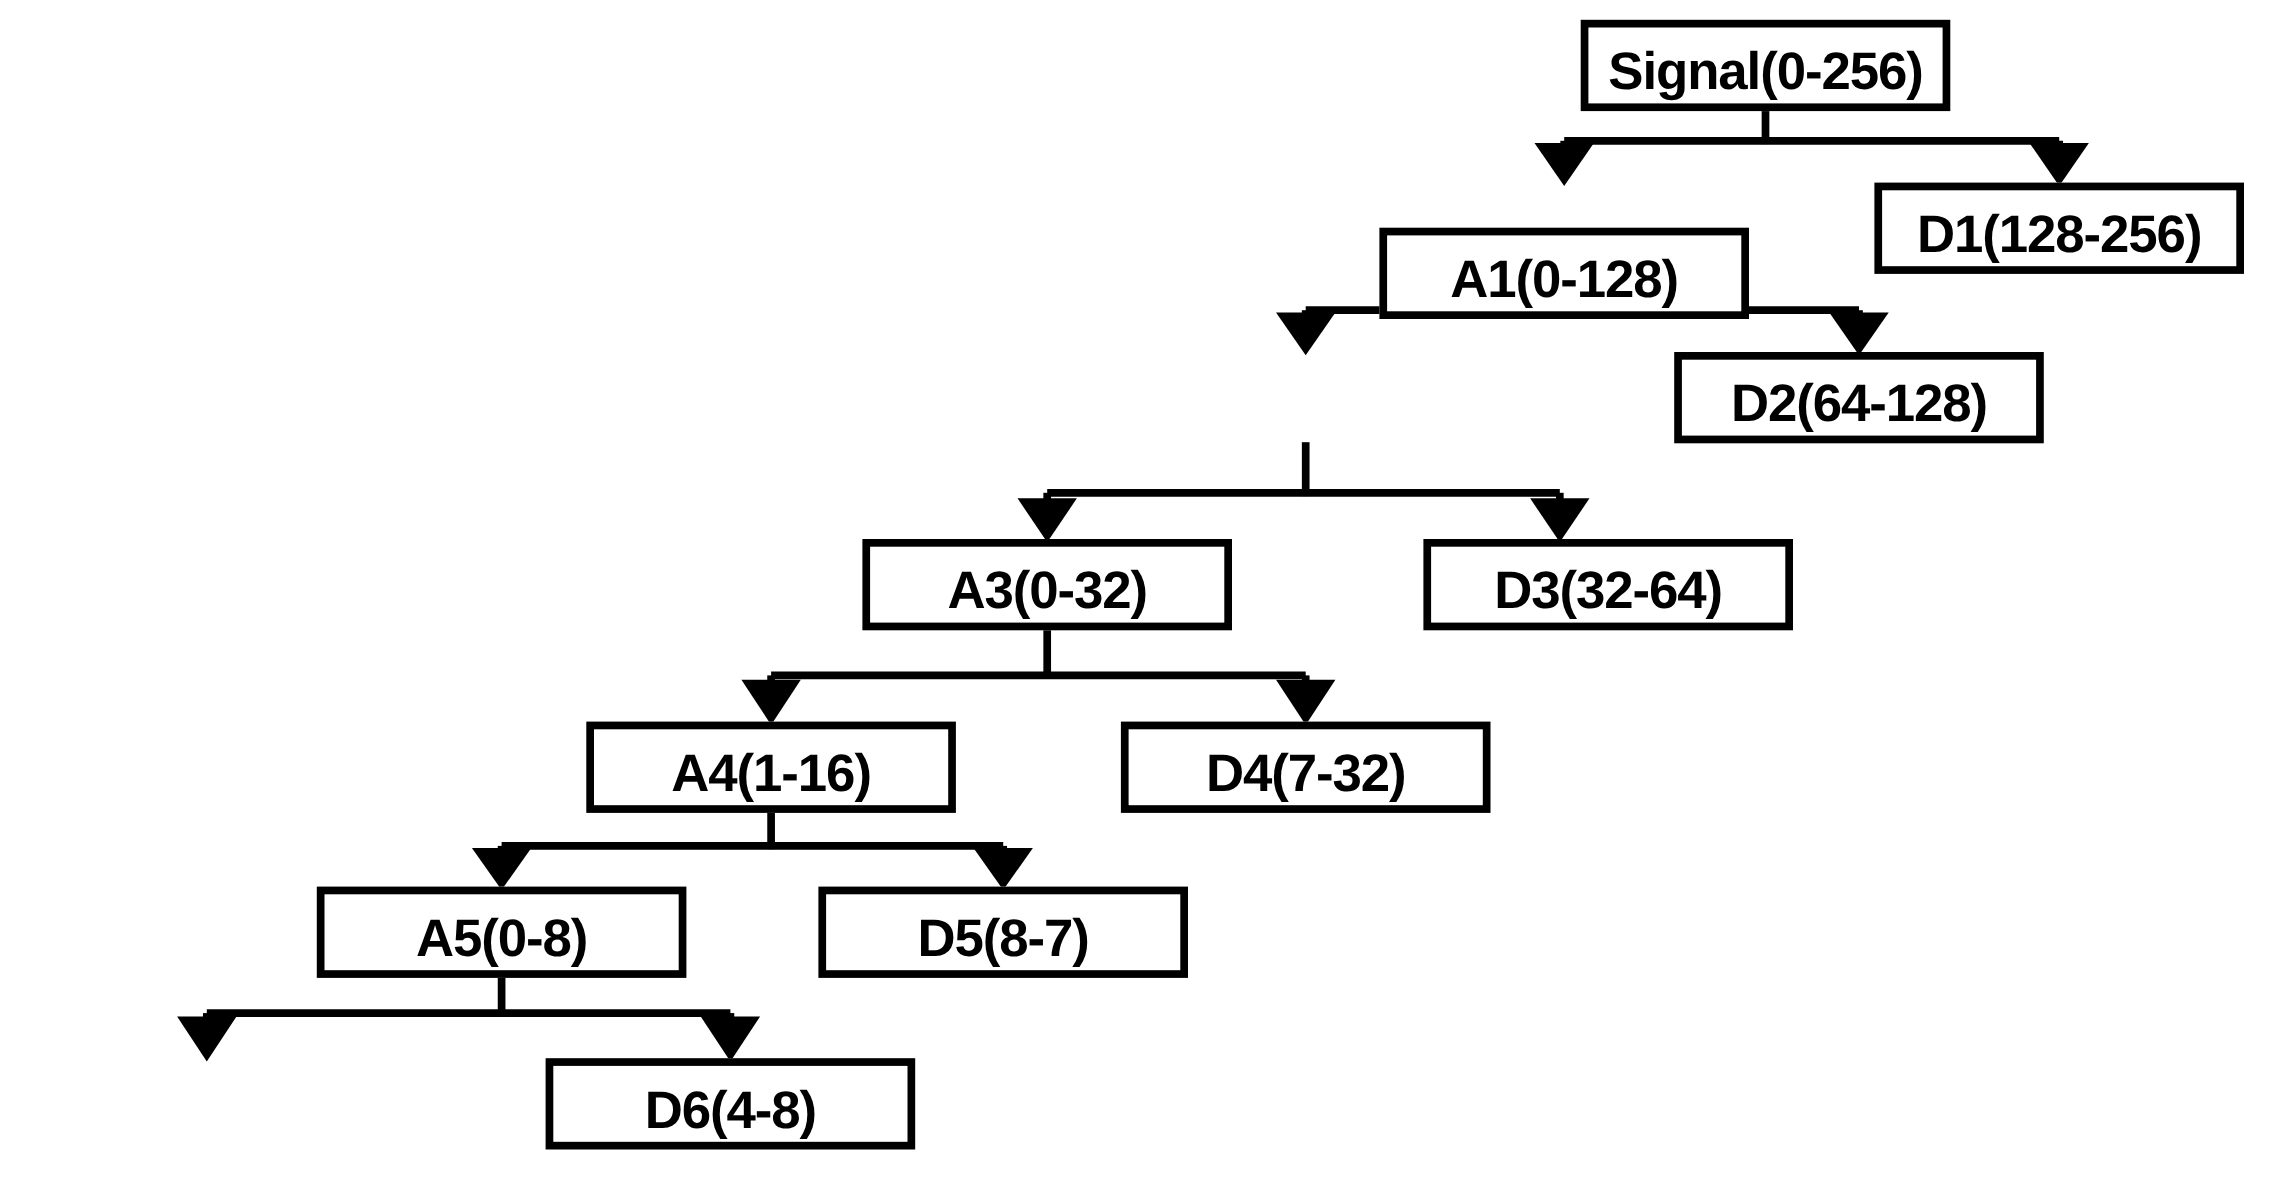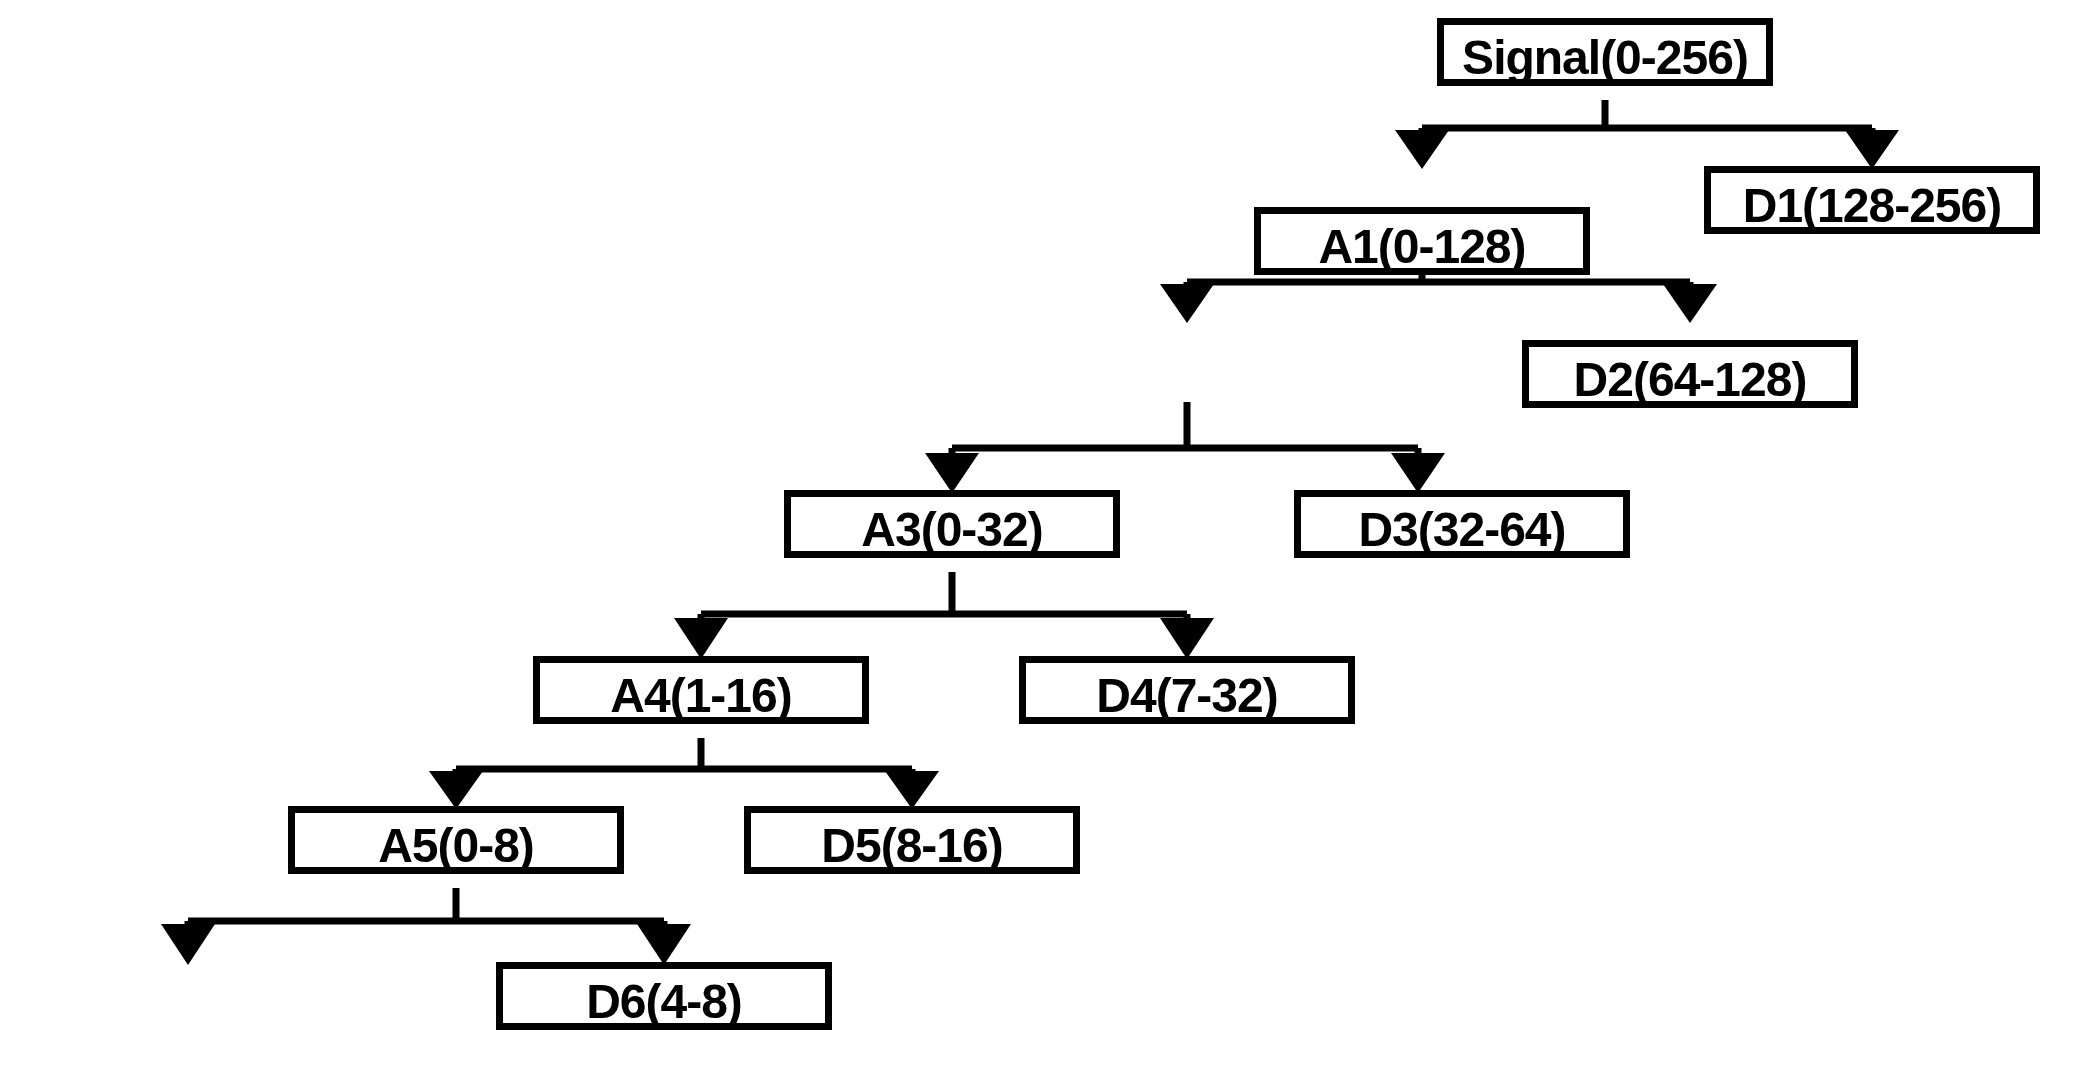--- a/index.html
+++ b/index.html
@@ -20,40 +20,40 @@
     left: 0;
     top: 0;
     width: 2073px;
     height: 1086px;
     color: var(--line, #000000);
   }
   .node {
     position: absolute;
     box-sizing: border-box;
     width: 336px;
-    height: 68px;
+    height: 83px;
     border: 7px solid var(--line, #000000);
     background: var(--boxfill, #ffffff);
     color: var(--text, #000000);
     display: flex;
     align-items: center;
     justify-content: center;
     padding-top: 12px;
     font-weight: 700;
     font-size: 48px;
     line-height: 1;
     white-space: nowrap;
     letter-spacing: -1px;
   }
   
   .n-signal { left: 1437px; top: 18px;  }
   .n-a1     { left: 1254px; top: 166px; margin-top: 41px; }
   .n-d1     { left: 1704px; top: 166px; }
   .n-a2     { left: 1019px; top: 320px; }
-  .n-d2     { left: 1522px; top: 320px; margin-top: 20px; }
+  .n-d2     { left: 1522px; top: 320px; }
   .n-a3     { left: 784px;  top: 490px; }
   .n-d3     { left: 1250px; top: 490px; margin-left: 44px; }
   .n-a4     { left: 533px;  top: 656px; }
   .n-d4     { left: 1019px; top: 656px; }
   .n-a5     { left: 288px;  top: 806px; }
   .n-d5     { left: 744px;  top: 806px; }
   .n-a6     { left: 20px;   top: 962px; }
   .n-d6     { left: 496px;  top: 962px; }
 </style>
 </head>
@@ -120,16 +120,16 @@
 
   <div class="node n-signal">Signal(0-256)</div>
   <div class="node n-a1">A1(0-128)</div>
   <div class="node n-d1">D1(128-256)</div>
   <div class="node n-d2">D2(64-128)</div>
   <div class="node n-a3">A3(0-32)</div>
   <div class="node n-d3">D3(32-64)</div>
   <div class="node n-a4">A4(1-16)</div>
   <div class="node n-d4">D4(7-32)</div>
   <div class="node n-a5">A5(0-8)</div>
-  <div class="node n-d5">D5(8-16)</div>
+  <div class="node n-d5">D5(8-7)</div>
   <div class="node n-d6">D6(4-8)</div>
 
 </div>
 
 </body></html>

